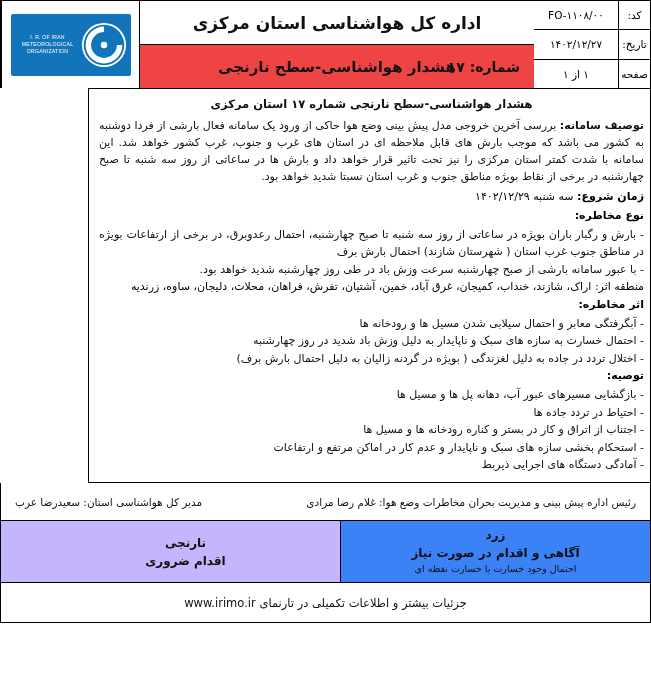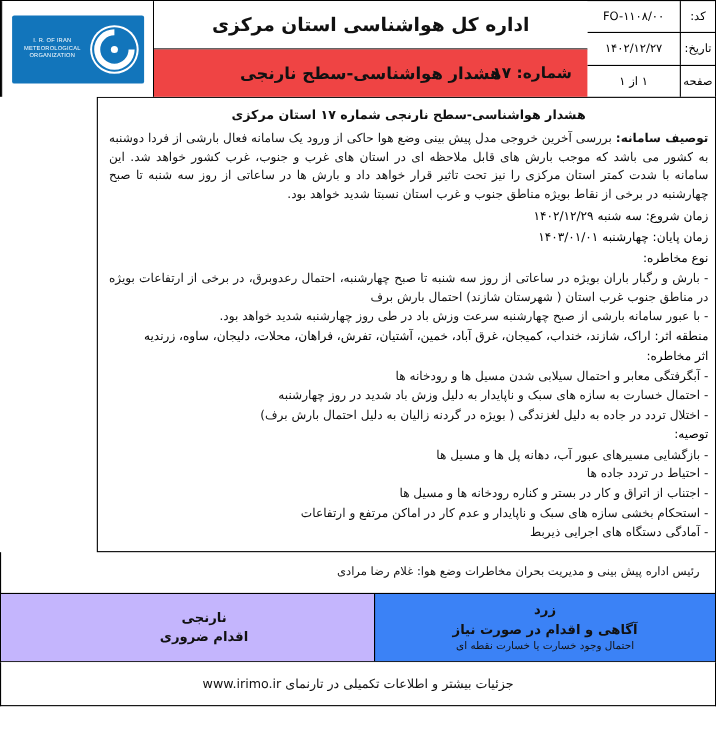--- a/index.html
+++ b/index.html
@@ -181,21 +181,21 @@
     font-size: 11px;
     line-height: 1.6;
     margin: 0;
     color: #111;
     text-align: justify;
   }
   .kv-line {
     font-size: 11px;
     line-height: 1.7;
   }
-  .kv-line .lbl { font-weight: normal; text-align: right; }
+  .kv-line .lbl { font-weight: bold; text-align: right; }
   .region-line {
     font-size: 11px;
     line-height: 1.6;
     text-align: justify;
   }
   
   .sign-box {
     border: 1px solid #000;
     border-top: none;
     box-sizing: border-box;
@@ -324,24 +324,20 @@
 
     <div class="sec">
       <p><span class="lbl">توصیف سامانه:</span>
       <span>بررسی آخرین خروجی مدل پیش بینی وضع هوا حاکی از ورود یک سامانه فعال بارشی از فردا دوشنبه به کشور می باشد که موجب بارش های قابل ملاحظه ای در استان های غرب و جنوب، غرب کشور خواهد شد. این سامانه با شدت کمتر استان مرکزی را نیز تحت تاثیر قرار خواهد داد و بارش ها در ساعاتی از روز سه شنبه تا صبح چهارشنبه در برخی از نقاط بویژه مناطق جنوب و غرب استان نسبتا شدید خواهد بود.</span></p>
     </div>
 
     <div class="kv-line">
       <span class="lbl">زمان شروع:</span>
       <span>سه شنبه ۱۴۰۲/۱۲/۲۹</span>
     </div>
-    <div class="kv-line">
-      <span class="lbl">زمان پایان:</span>
-      <span>چهارشنبه ۱۴۰۳/۰۱/۰۱</span>
-    </div>
 
     <div class="kv-line">
       <span class="lbl">نوع مخاطره:</span>
     </div>
     <ul class="bullets">
       <li>- بارش و رگبار باران بویژه در ساعاتی از روز سه شنبه تا صبح چهارشنبه، احتمال رعدوبرق، در برخی از ارتفاعات بویژه در مناطق جنوب غرب استان ( شهرستان شازند) احتمال بارش برف</li>
       <li>- با عبور سامانه بارشی از صبح چهارشنبه سرعت وزش باد در طی روز چهارشنبه شدید خواهد بود.</li>
     </ul>
 
     <div class="region-line">
@@ -366,20 +362,21 @@
       <li>- احتیاط در تردد جاده ها</li>
       <li>- اجتناب از اتراق و کار در بستر و کناره رودخانه ها و مسیل ها</li>
       <li>- استحکام بخشی سازه های سبک و ناپایدار و عدم کار در اماکن مرتفع و ارتفاعات</li>
       <li>- آمادگی دستگاه های اجرایی ذیربط</li>
     </ul>
 
   </div>
 
   <div class="sign-box">
     <span>رئیس اداره پیش بینی و مدیریت بحران مخاطرات وضع هوا:  غلام رضا مرادی</span>
+    <span>مدیر کل هواشناسی استان: سعیدرضا عرب</span>
   </div>
 
   <div class="legend">
     <div class="legend-cell cell-yellow">
       <div class="legend-title">زرد</div>
       <div class="legend-action">آگاهی و اقدام در صورت نیاز</div>
       <div class="legend-note">احتمال وجود خسارت یا خسارت نقطه ای</div>
     </div>
     <div class="legend-cell cell-orange">
       <div class="legend-title">نارنجی</div>

